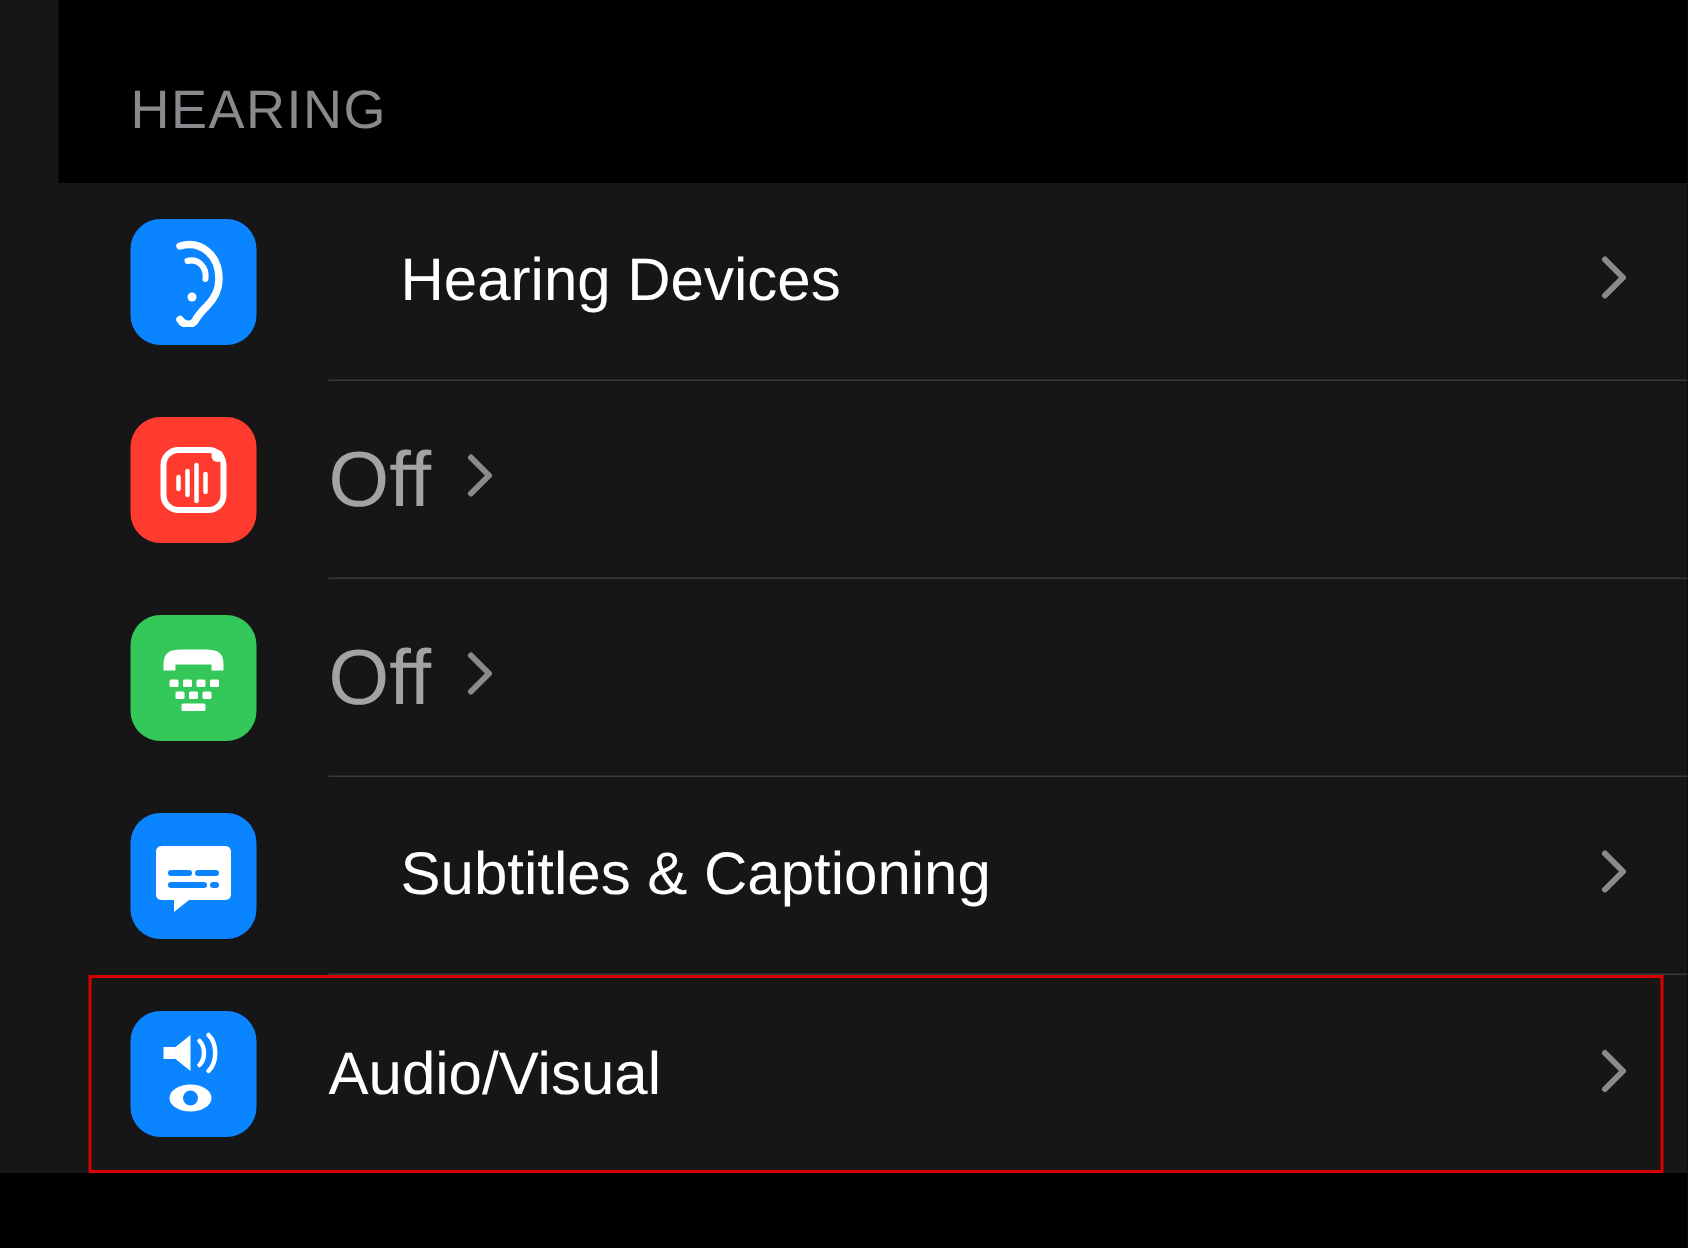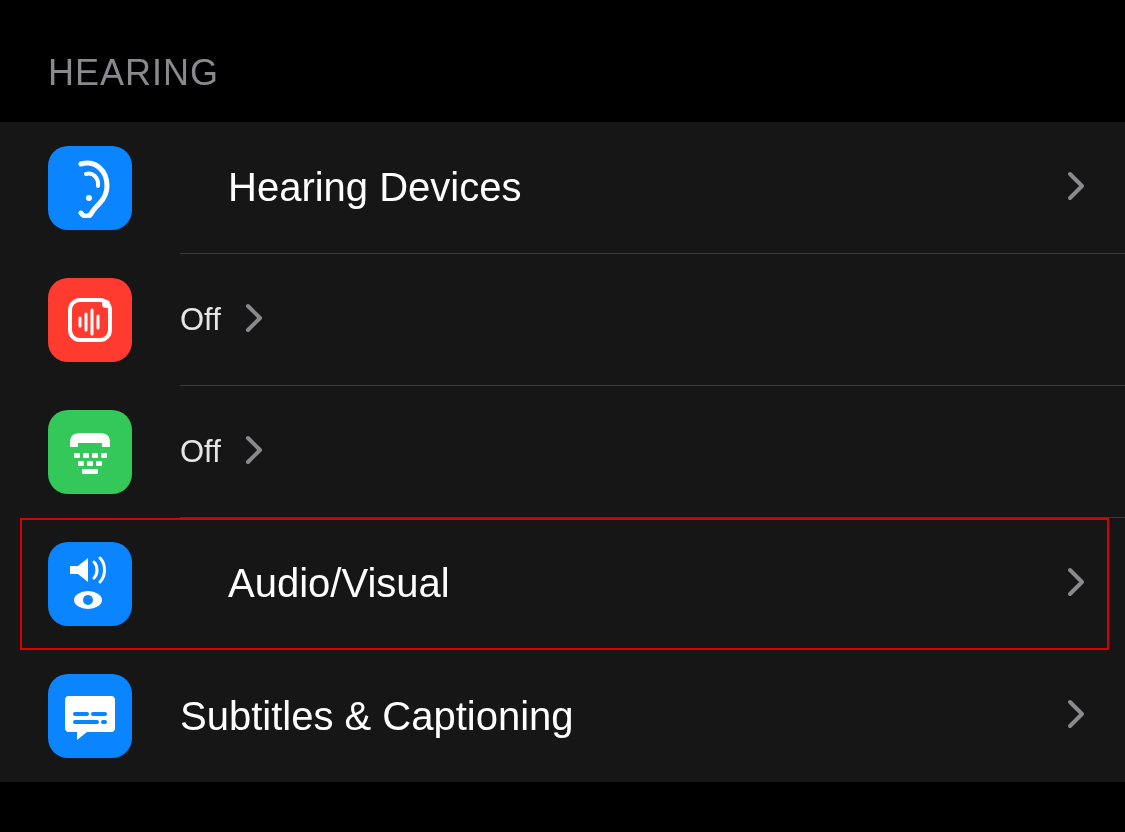--- a/index.html
+++ b/index.html
@@ -10,20 +10,21 @@
     body {
       background: #000;
       font-family: -apple-system, BlinkMacSystemFont, "SF Pro Text", "Helvetica Neue", Arial, sans-serif;
       width: 1125px;
       height: 832px;
       overflow: hidden;
     }
     .container {
       background: #161616;
       width: 100%;
+      padding-left: 39px;
     }
     .section-header {
       color: #8a8a8e;
       font-size: 36px;
       font-weight: 400;
       letter-spacing: 1px;
       padding: 52px 0 28px 48px;
       background: #000;
     }
     .list {
@@ -72,22 +73,22 @@
       flex-shrink: 0;
     }
     .label {
       color: #fff;
       font-size: 40px;
       font-weight: 400;
       margin-left: 48px;
       flex: 1;
     }
     .value {
-      color: #e5e5e5;
-      font-size: 31px;
+      color: #a3a3a3;
+      font-size: 52px;
       font-weight: 400;
       margin-right: 24px;
     }
     .chevron {
       flex-shrink: 0;
     }
     .bg-blue { background: #0a84ff; }
     .bg-red { background: #ff3b30; }
     .bg-green { background: #34c759; }
   </style>
@@ -155,54 +156,54 @@
       <div class="row-inner">
         <div class="value">Off</div>
         <span class="chevron">
           <svg width="18" height="30" viewBox="0 0 18 30">
               <path d="M3 3 L15 15 L3 27" stroke="#8a8a8e" stroke-width="4" fill="none" stroke-linecap="round" stroke-linejoin="round"></path>
             </svg>
         </span>
       </div>
     </div>
 
+    <div class="row">
+      <div class="icon-wrap bg-blue">
+        <svg width="62" height="56" viewBox="0 0 62 56">
+          <path d="M10 8 L52 8 C55 8 56 10 56 12 L56 40 C56 42 55 44 52 44 L28 44 L18 52 L18 44 L10 44 C7 44 6 42 6 40 L6 12 C6 10 7 8 10 8 Z" fill="#fff"></path>
+          <line x1="16" y1="26" x2="28" y2="26" stroke="#0a84ff" stroke-width="4" stroke-linecap="round"></line>
+          <line x1="34" y1="26" x2="46" y2="26" stroke="#0a84ff" stroke-width="4" stroke-linecap="round"></line>
+          <line x1="16" y1="34" x2="38" y2="34" stroke="#0a84ff" stroke-width="4" stroke-linecap="round"></line>
+          <line x1="44" y1="34" x2="46" y2="34" stroke="#0a84ff" stroke-width="4" stroke-linecap="round"></line>
+        </svg>
+      </div>
+      <div class="row-inner">
+        <div class="label">Subtitles &amp; Captioning</div>
+        <span class="chevron">
+          <svg width="18" height="30" viewBox="0 0 18 30">
+              <path d="M3 3 L15 15 L3 27" stroke="#8a8a8e" stroke-width="4" fill="none" stroke-linecap="round" stroke-linejoin="round"></path>
+            </svg>
+        </span>
+      </div>
+    </div>
+
     <div class="row row-highlighted">
       <div class="icon-wrap bg-blue">
         <svg width="60" height="64" viewBox="0 0 60 64">
           <path d="M10 14 L18 14 L28 6 L28 30 L18 22 L10 22 Z" fill="#fff"></path>
           <path d="M34 10 C38 14 38 22 34 26" stroke="#fff" stroke-width="3" fill="none" stroke-linecap="round"></path>
           <path d="M40 6 C46 12 46 24 40 30" stroke="#fff" stroke-width="3" fill="none" stroke-linecap="round"></path>
           <ellipse cx="28" cy="48" rx="14" ry="9" fill="#fff"></ellipse>
           <circle cx="28" cy="48" r="5" fill="#0a84ff"></circle>
         </svg>
       </div>
       <div class="row-inner">
         <div class="label">Audio/Visual</div>
         <span class="chevron">
           <svg width="18" height="30" viewBox="0 0 18 30">
               <path d="M3 3 L15 15 L3 27" stroke="#8a8a8e" stroke-width="4" fill="none" stroke-linecap="round" stroke-linejoin="round"></path>
             </svg>
         </span>
       </div>
     </div>
 
-    <div class="row">
-      <div class="icon-wrap bg-blue">
-        <svg width="62" height="56" viewBox="0 0 62 56">
-          <path d="M10 8 L52 8 C55 8 56 10 56 12 L56 40 C56 42 55 44 52 44 L28 44 L18 52 L18 44 L10 44 C7 44 6 42 6 40 L6 12 C6 10 7 8 10 8 Z" fill="#fff"></path>
-          <line x1="16" y1="26" x2="28" y2="26" stroke="#0a84ff" stroke-width="4" stroke-linecap="round"></line>
-          <line x1="34" y1="26" x2="46" y2="26" stroke="#0a84ff" stroke-width="4" stroke-linecap="round"></line>
-          <line x1="16" y1="34" x2="38" y2="34" stroke="#0a84ff" stroke-width="4" stroke-linecap="round"></line>
-          <line x1="44" y1="34" x2="46" y2="34" stroke="#0a84ff" stroke-width="4" stroke-linecap="round"></line>
-        </svg>
-      </div>
-      <div class="row-inner">
-        <div class="label">Subtitles &amp; Captioning</div>
-        <span class="chevron">
-          <svg width="18" height="30" viewBox="0 0 18 30">
-              <path d="M3 3 L15 15 L3 27" stroke="#8a8a8e" stroke-width="4" fill="none" stroke-linecap="round" stroke-linejoin="round"></path>
-            </svg>
-        </span>
-      </div>
-    </div>
-
   </div>
 </div>
 
 </body></html>

